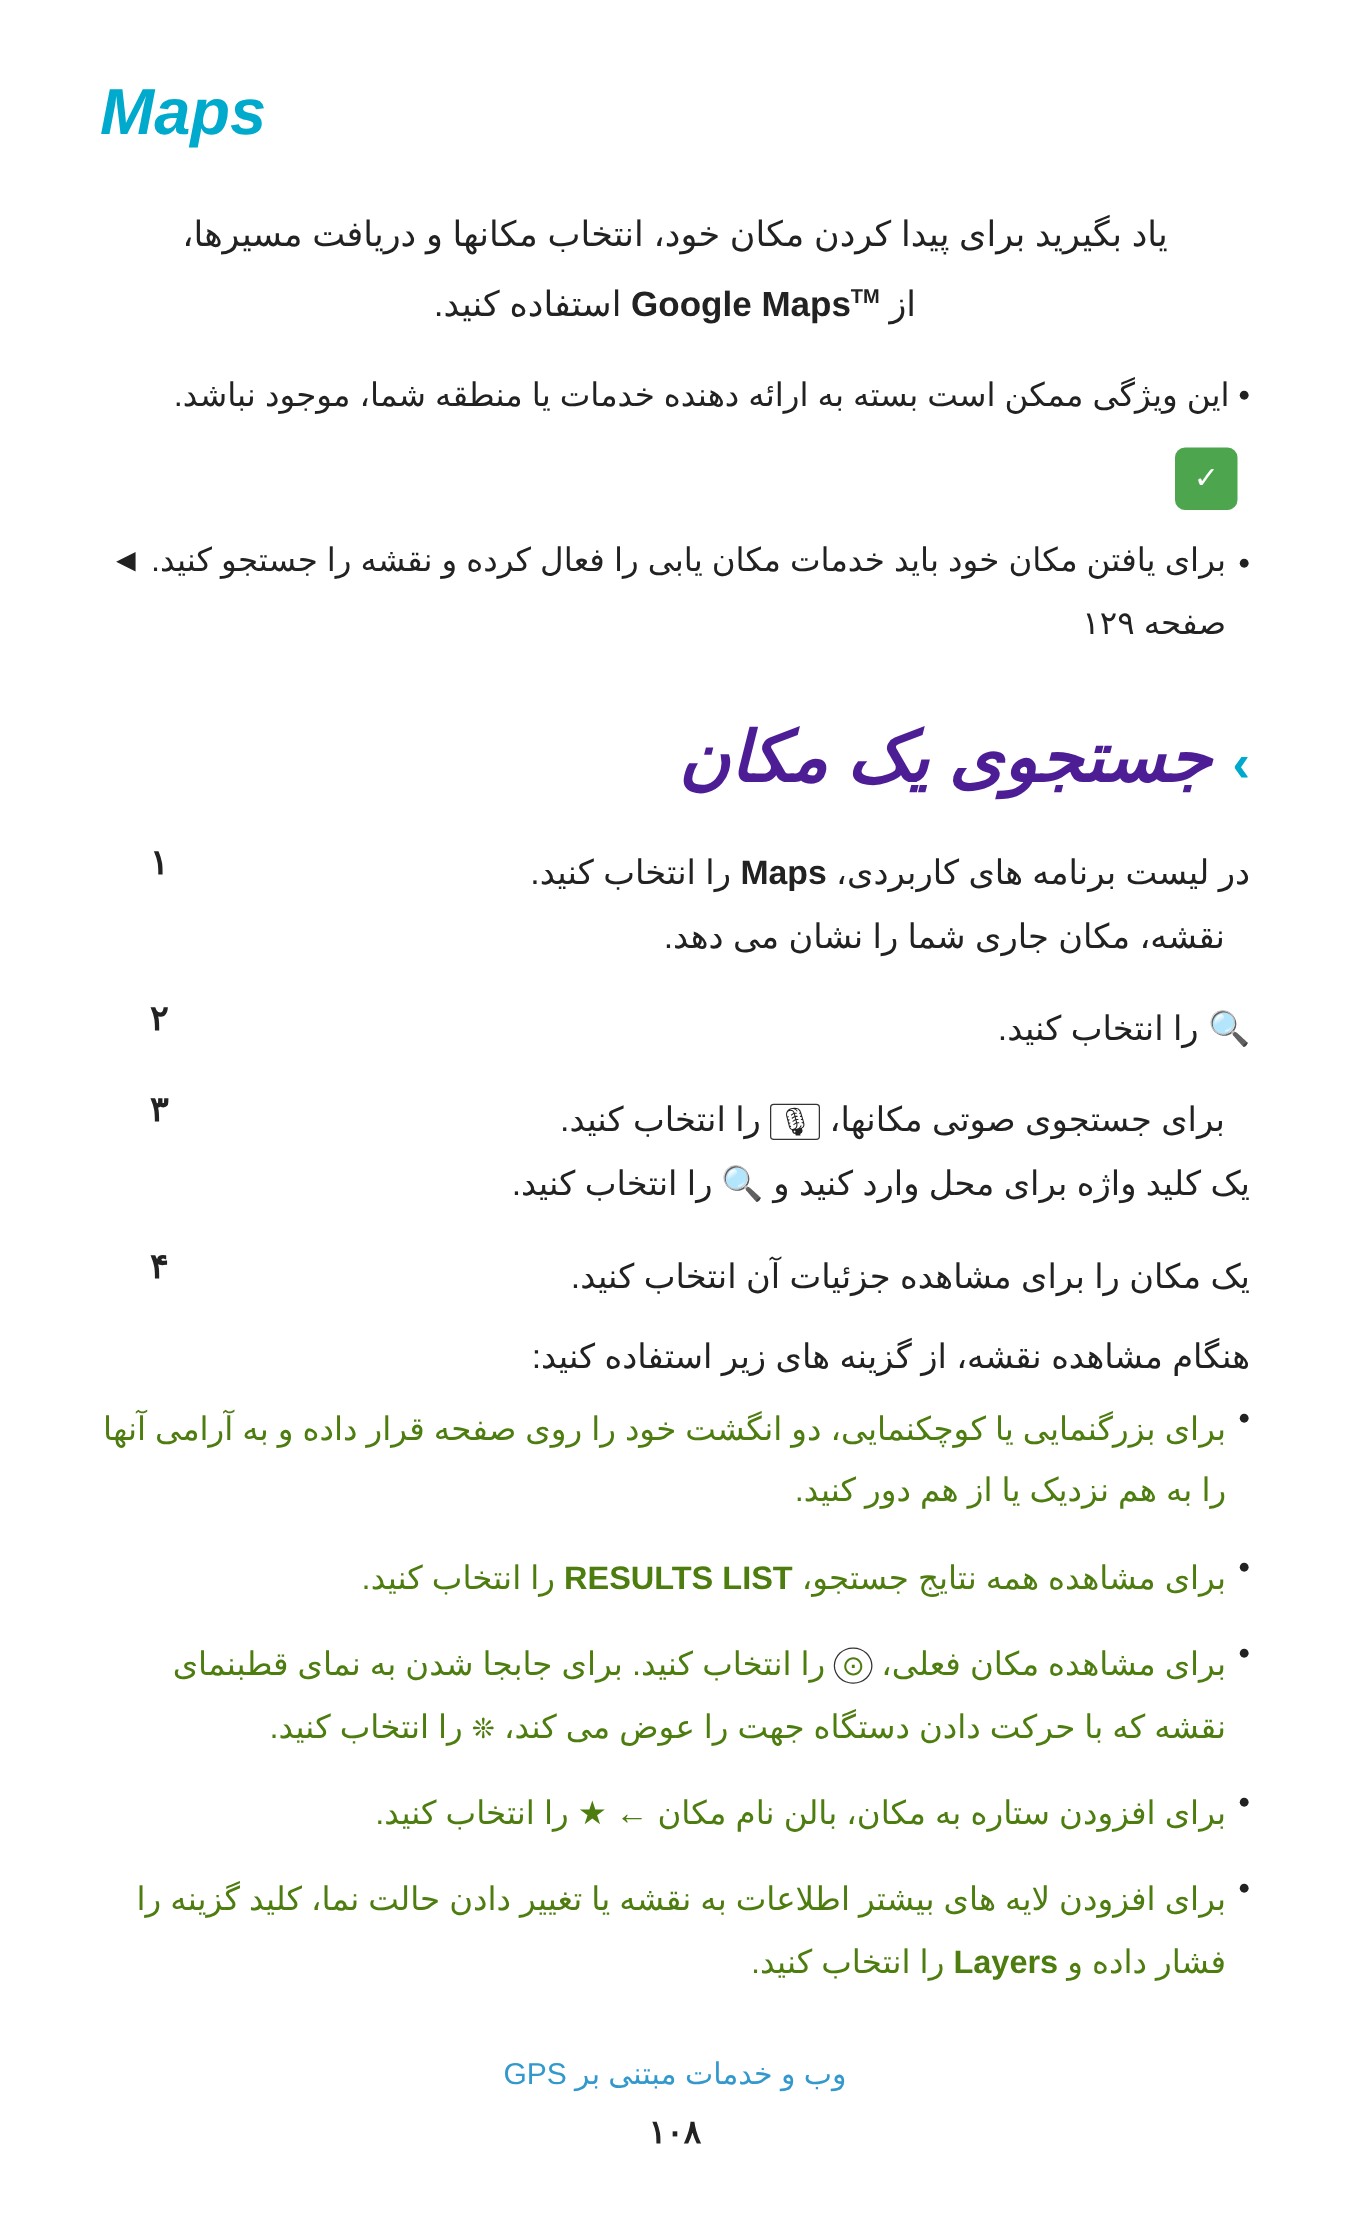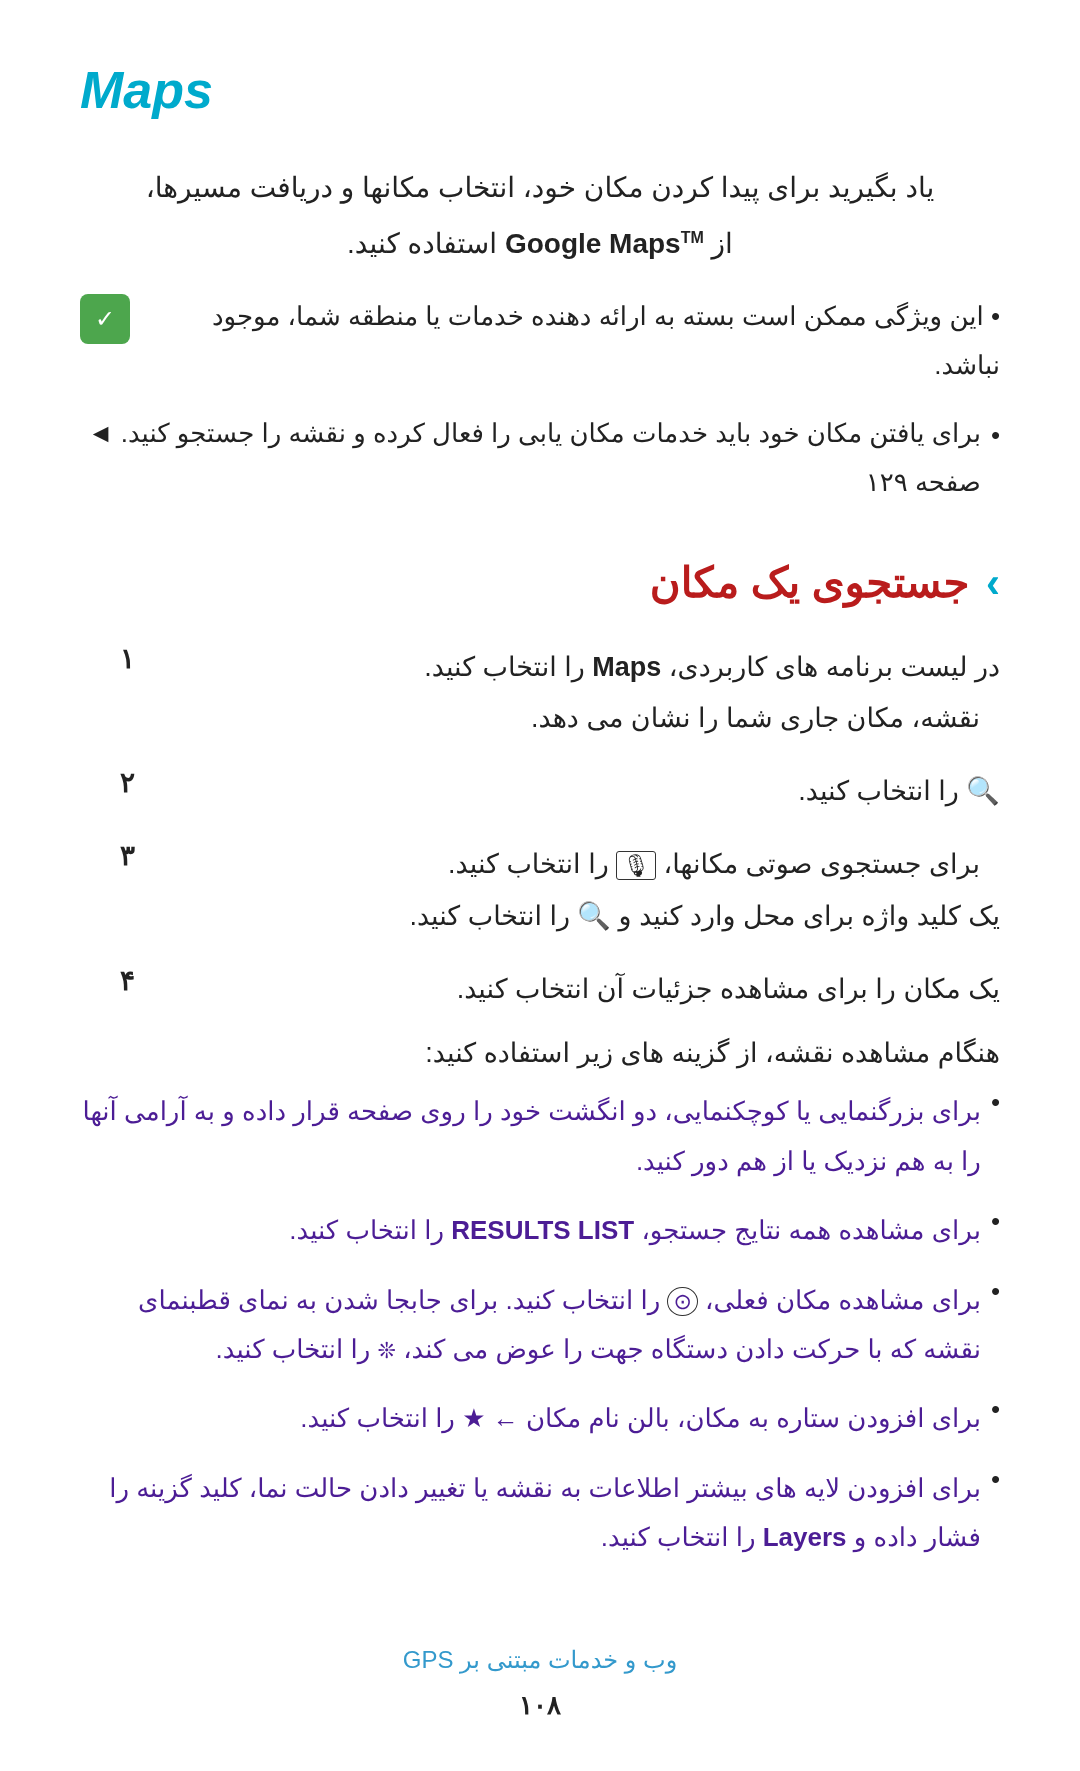--- a/index.html
+++ b/index.html
@@ -95,21 +95,21 @@
       color: white;
       font-size: 24px;
       position: absolute;
       top: 50%;
       left: 50%;
       transform: translate(-50%, -50%);
     }
 
     .bullet-row-with-icon {
       display: flex;
-      flex-direction: row;
+      flex-direction: column;
       direction: rtl;
       align-items: flex-start;
       gap: 15px;
       margin-bottom: 18px;
     }
 
     .bullet-content-with-icon {
       flex: 1;
       font-size: 26px;
       color: #222;
@@ -118,24 +118,25 @@
     }
 
     .section-header {
       direction: rtl;
       text-align: right;
       margin-top: 50px;
       margin-bottom: 35px;
     }
 
     .section-title {
-      font-size: 42px;
-      font-weight: 900;
-      color: #b91c1c;
+      font-size: 56px;
+      font-weight: 900;
+      color: #4c1d95;
       display: inline;
+      font-style: italic;
     }
 
     .chevron-icon {
       color: #00aacc;
       font-size: 42px;
       font-weight: 900;
       margin-left: 12px;
     }
 
     .steps-section {
@@ -189,21 +190,21 @@
     }
 
     .sub-bullet-dot {
       font-size: 26px;
       flex-shrink: 0;
       color: #222;
     }
 
     .sub-bullet-text {
       font-size: 26px;
-      color: #4c1d95;
+      color: #4d7c0f;
       line-height: 1.9;
       text-align: right;
       flex: 1;
     }
 
     .sub-bullet-text strong {
       font-weight: 900;
     }
 
     .footer-section {

